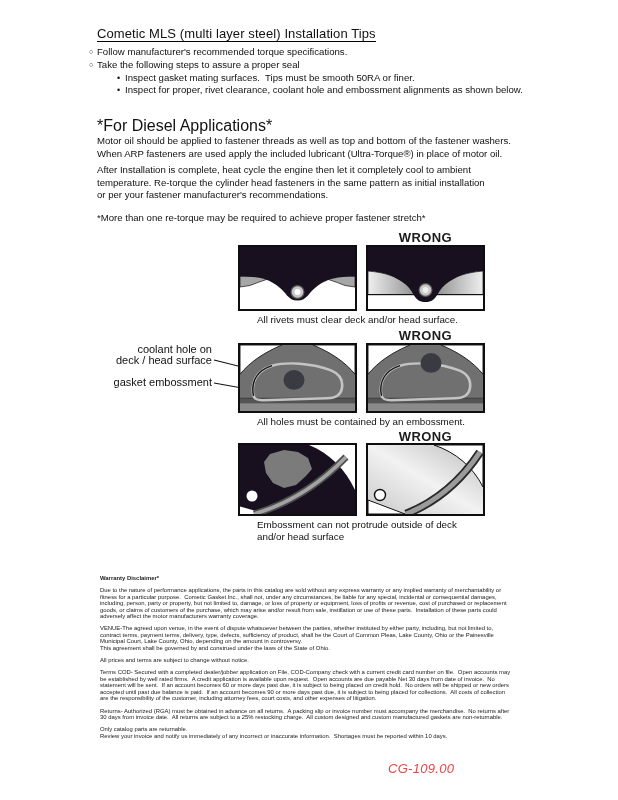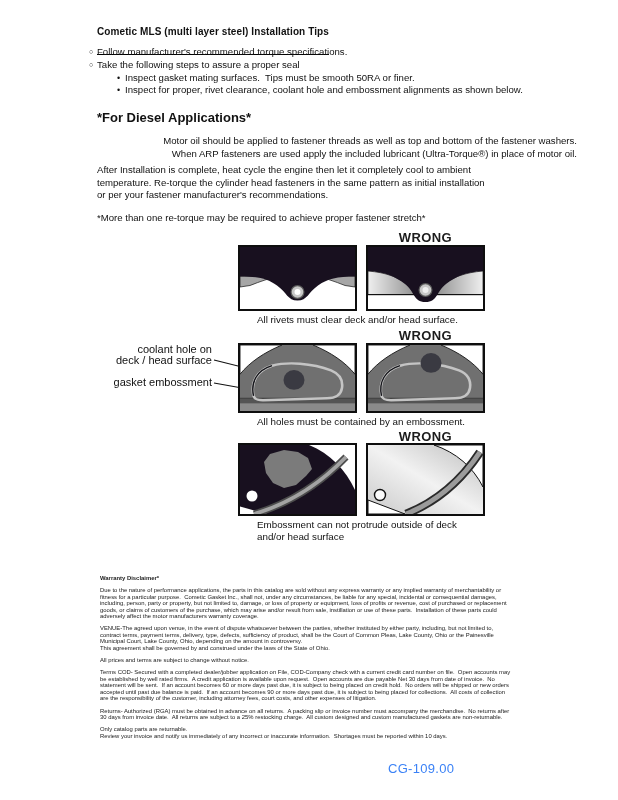--- a/index.html
+++ b/index.html
@@ -4,31 +4,31 @@
 <style>
   html,body{margin:0;padding:0;background:#e8e8e8;}
   .page{
     position:relative; width:618px; height:800px; background:#ffffff;
     font-family:"Liberation Sans", sans-serif; color:#111; overflow:hidden;
     margin:0 auto;
   }
   .abs{position:absolute;}
   .pre{white-space:pre-wrap;}
   .title{
-    left:97px; top:26px; font-size:10px; font-weight:bold;
-    border-bottom:1.6px solid #000; padding-bottom:17px; letter-spacing:.1px;
+    left:97px; top:26px; font-size:13px; font-weight:normal;
+    border-bottom:1.6px solid #000; padding-bottom:0; letter-spacing:.1px;
   }
   .bullets{left:89px; top:46px; font-size:9.6px; line-height:12.8px; width:480px;}
   .b-row{display:flex;}
   .b-mark{width:8px; flex:0 0 8px; font-size:7px; line-height:12.8px; text-align:left;}
   .b-sub{margin-left:28px;}
   .b-sub .b-mark{font-size:9px;}
-  .h2{left:97px; top:110px; font-size:13px; font-weight:bold;}
+  .h2{left:97px; top:117px; font-size:16px; font-weight:normal;}
   .body-text{left:97px; font-size:9.6px; line-height:12.7px; width:480px;}
-  .p1{top:135px;text-align:right;} .p2{top:164px;} .note{top:212px;}
+  .p1{top:135px;} .p2{top:164px;} .note{top:212px;}
   .dg-label{
     width:119px; text-align:center; font-size:13px; font-weight:600;
     color:#1c1c1c; letter-spacing:.4px;
   }
   .lbl-right{left:238px;margin-top:38px;} .lbl-wrong{left:366px;}
   .r1{top:230px;} .r2{top:328px;} .r3{top:429px;}
   .panel{
     width:119px; border:2px solid #0e0e0e; background:#fff;
     box-sizing:border-box; overflow:hidden;
   }
@@ -39,21 +39,21 @@
   .cap1{top:314px;} .cap2{top:416px;} .cap3{top:519px;}
   .side-label{
     font-size:11px; line-height:11px; text-align:right; width:104px; left:108px;
   }
   .sl1{top:344px;} .sl2{top:377px;}
   .leader-svg{left:110px; top:340px; width:260px; height:80px; pointer-events:none;}
   .warranty{left:100px; top:575px; width:440px; font-size:5.9px; line-height:6.4px; color:#1a1a1a;}
   .warranty .w-head{font-weight:bold; margin-bottom:6px;}
   .warranty .w-p{margin-bottom:6px;}
   .warranty .w-p.tight{margin-bottom:0;}
-  .pageno{left:388px; top:761px; font-size:13px; color:#3b82f6; letter-spacing:.3px;}
+  .pageno{left:388px; top:761px; font-size:13px; color:#ef4444; letter-spacing:.3px;font-style:italic;}
 </style>
 </head>
 <body>
 
 <div class="page">
 
   <div class="abs title">Cometic MLS (multi layer steel) Installation Tips</div>
 
   <div class="abs bullets">
     <div class="b-row">

